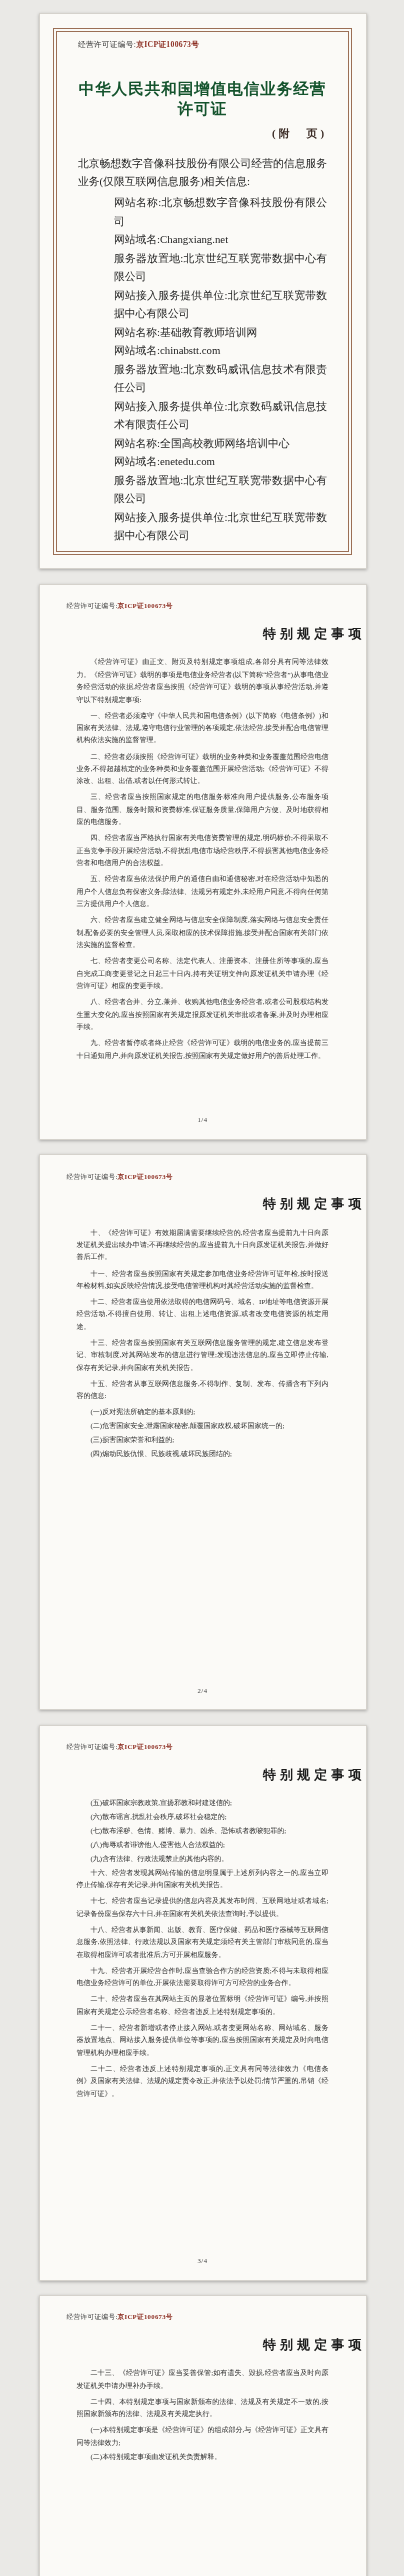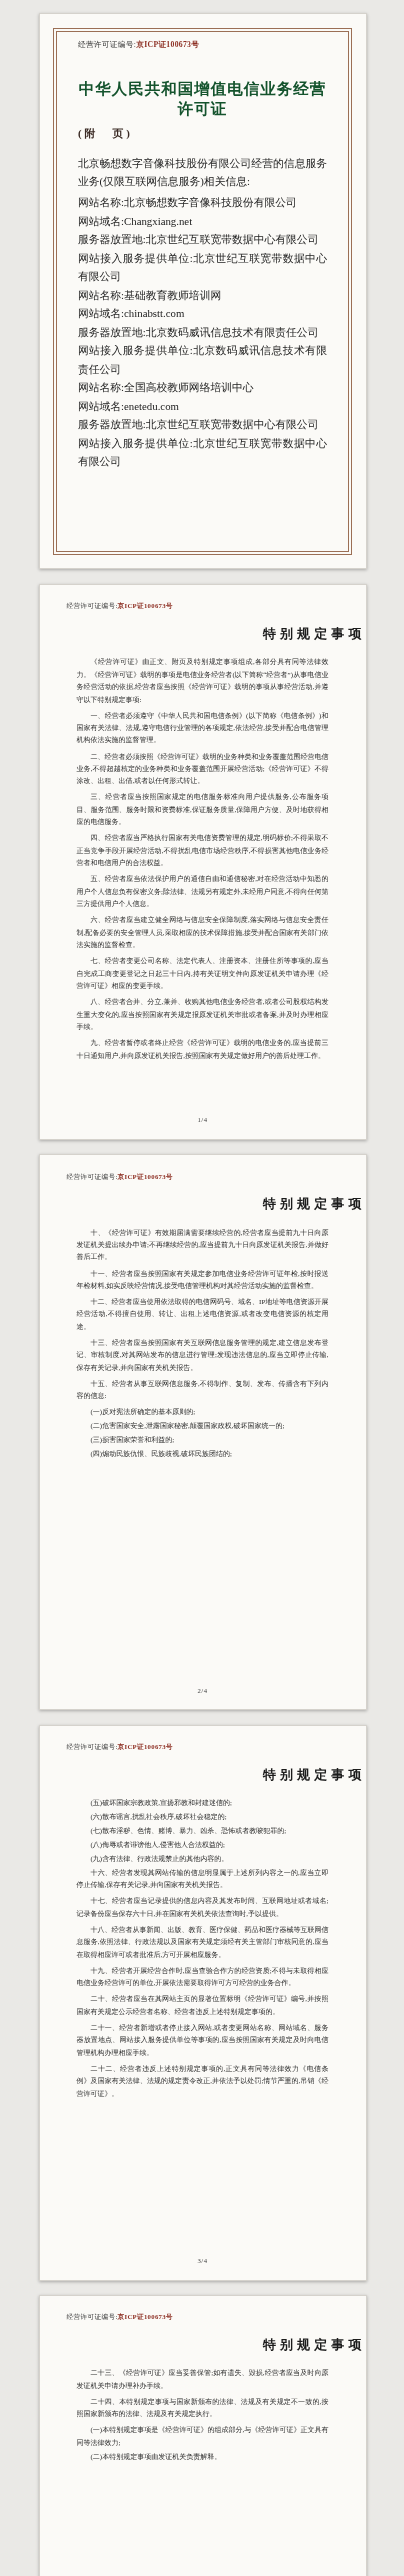--- a/index.html
+++ b/index.html
@@ -58,38 +58,39 @@
   .lic-title{
     margin:29px 0 0 0;
     text-align:center;
     font-size:15.5px;
     font-weight:bold;
     color:#14532d;
     letter-spacing:1px;
     line-height:1.3;
   }
   .lic-subtitle{
-    text-align:left;
+    text-align:right;
     font-size:10.8px;
     letter-spacing:3.1px;
     color:#3a2a24;
     margin:7.2px 0 13.4px 0;
     font-weight:bold;
   }
   .lic-intro{
     font-size:10.8px;
     line-height:18.5px;
     margin:0 0 2.1px 0;
     text-align:justify;
   }
   .site-list{font-size:10.8px;}
   .site .line{
     line-height:18.5px;
     text-align:justify;
     word-break:break-all;
+    margin-left:36px;
   }
   .site .lbl{color:#1d1d1d;}
   
   .prov-header{
     position:absolute;
     top:17.5px;
     left:27px;
     font-size:6.7px;
     color:#333;
     letter-spacing:0.3px;

